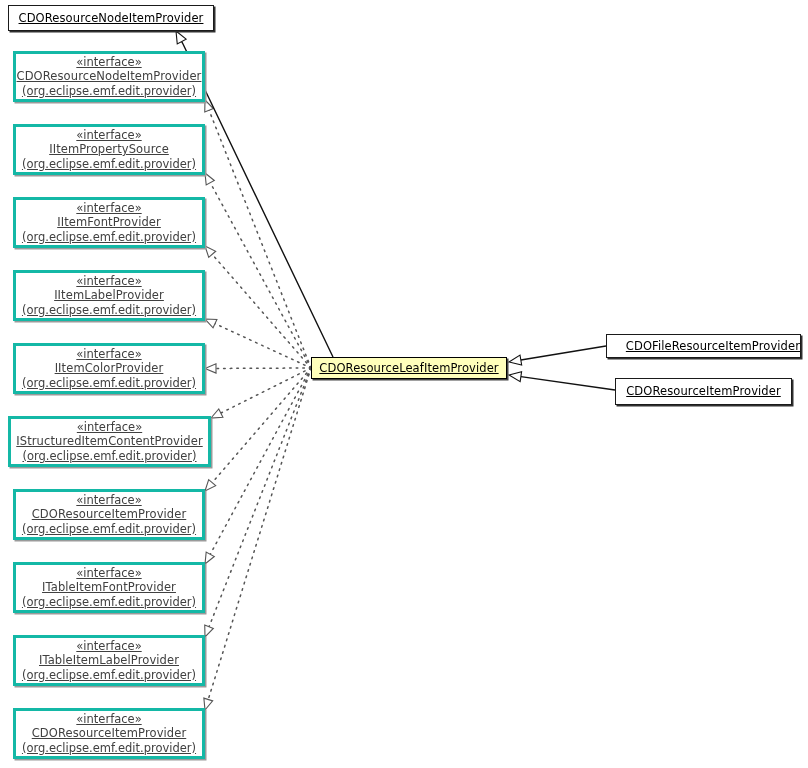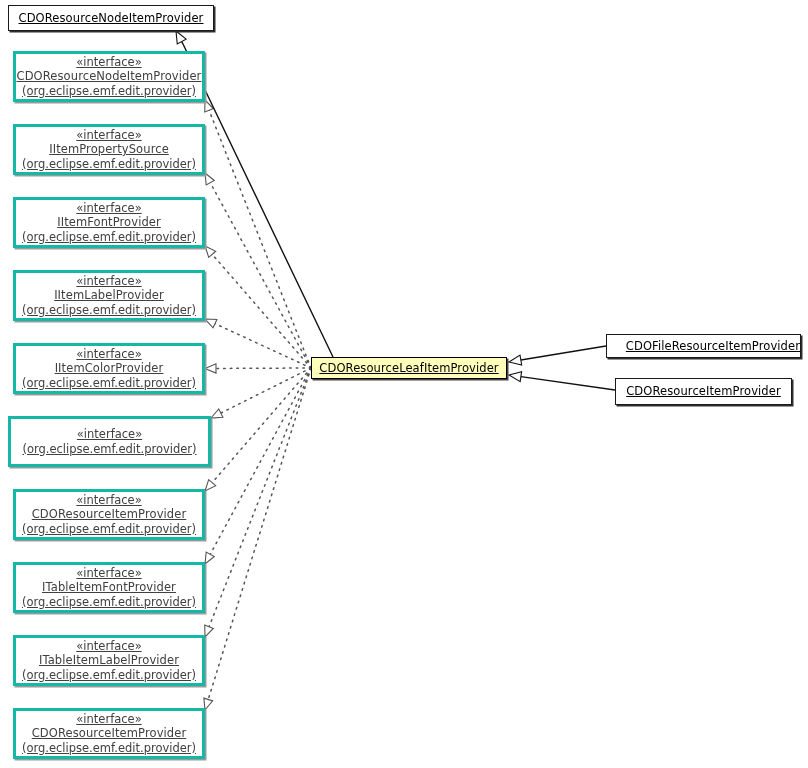--- a/index.html
+++ b/index.html
@@ -154,20 +154,21 @@
       <span class="nm">IItemLabelProvider</span>
       <span class="pkg">(org.eclipse.emf.edit.provider)</span>
     </div>
     <div class="node iface" style="left: 13px; top: 343px; width: 192px; height: 51px;">
       <span class="stereo">«interface»</span>
       <span class="nm">IItemColorProvider</span>
       <span class="pkg">(org.eclipse.emf.edit.provider)</span>
     </div>
     <div class="node iface" style="left: 8px; top: 416px; width: 203px; height: 51px;">
       <span class="stereo">«interface»</span>
+      <span class="nm">IStructuredItemContentProvider</span>
       <span class="pkg">(org.eclipse.emf.edit.provider)</span>
     </div>
     <div class="node iface" style="left: 13px; top: 489px; width: 192px; height: 51px;">
       <span class="stereo">«interface»</span>
       <span class="nm">CDOResourceItemProvider</span>
       <span class="pkg">(org.eclipse.emf.edit.provider)</span>
     </div>
     <div class="node iface" style="left: 13px; top: 562px; width: 192px; height: 51px;">
       <span class="stereo">«interface»</span>
       <span class="nm">ITableItemFontProvider</span>

